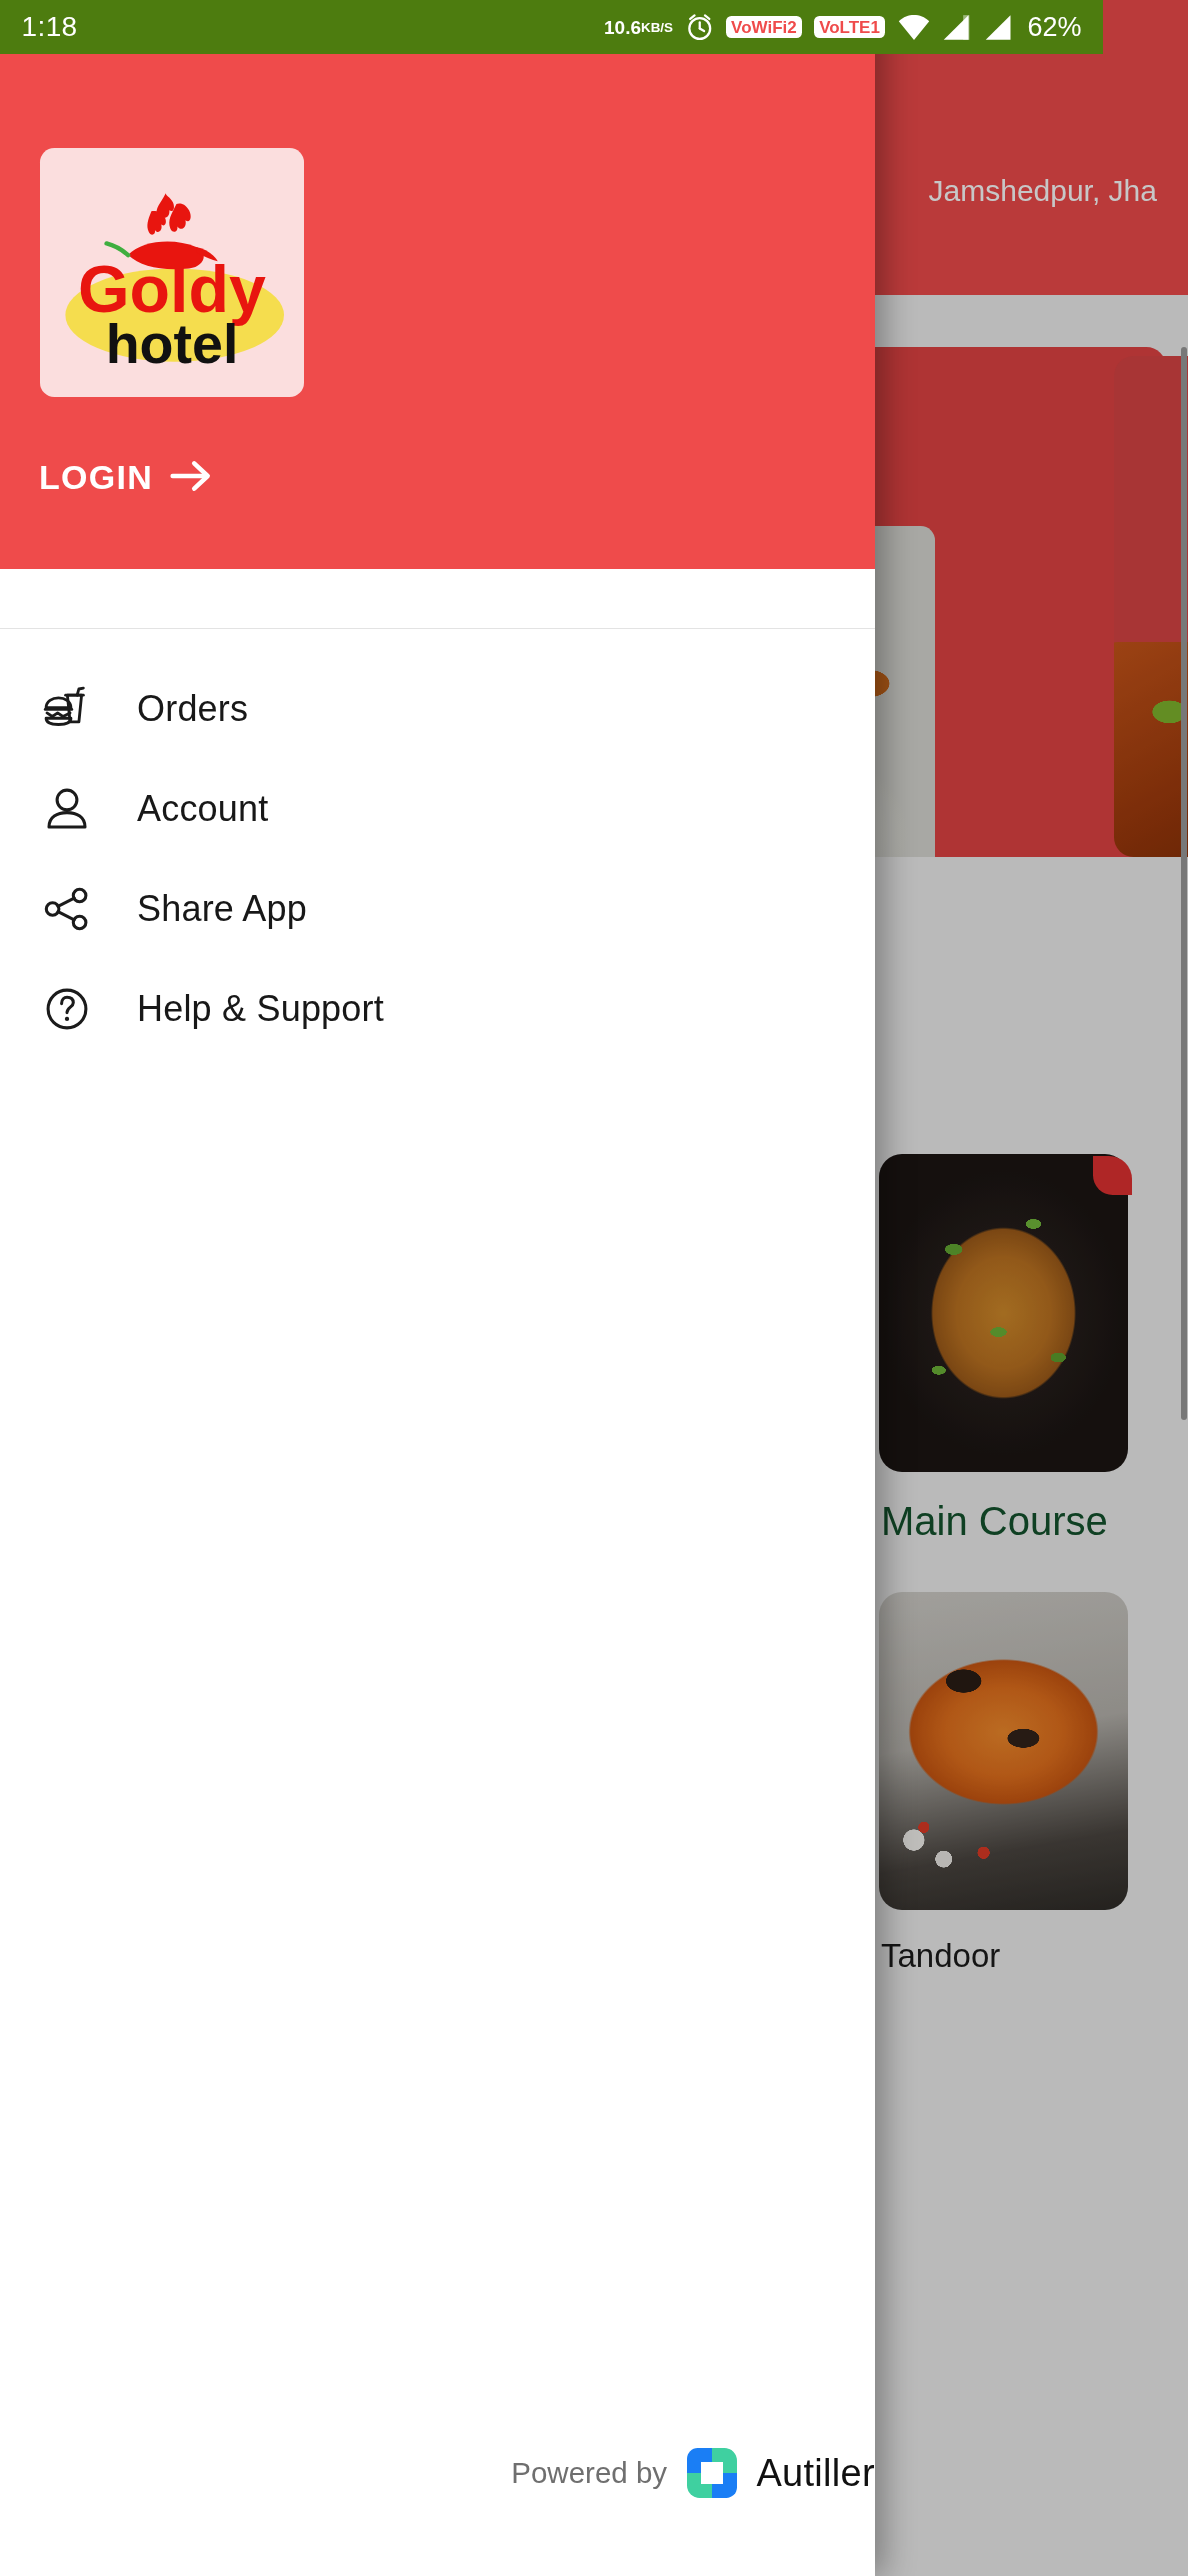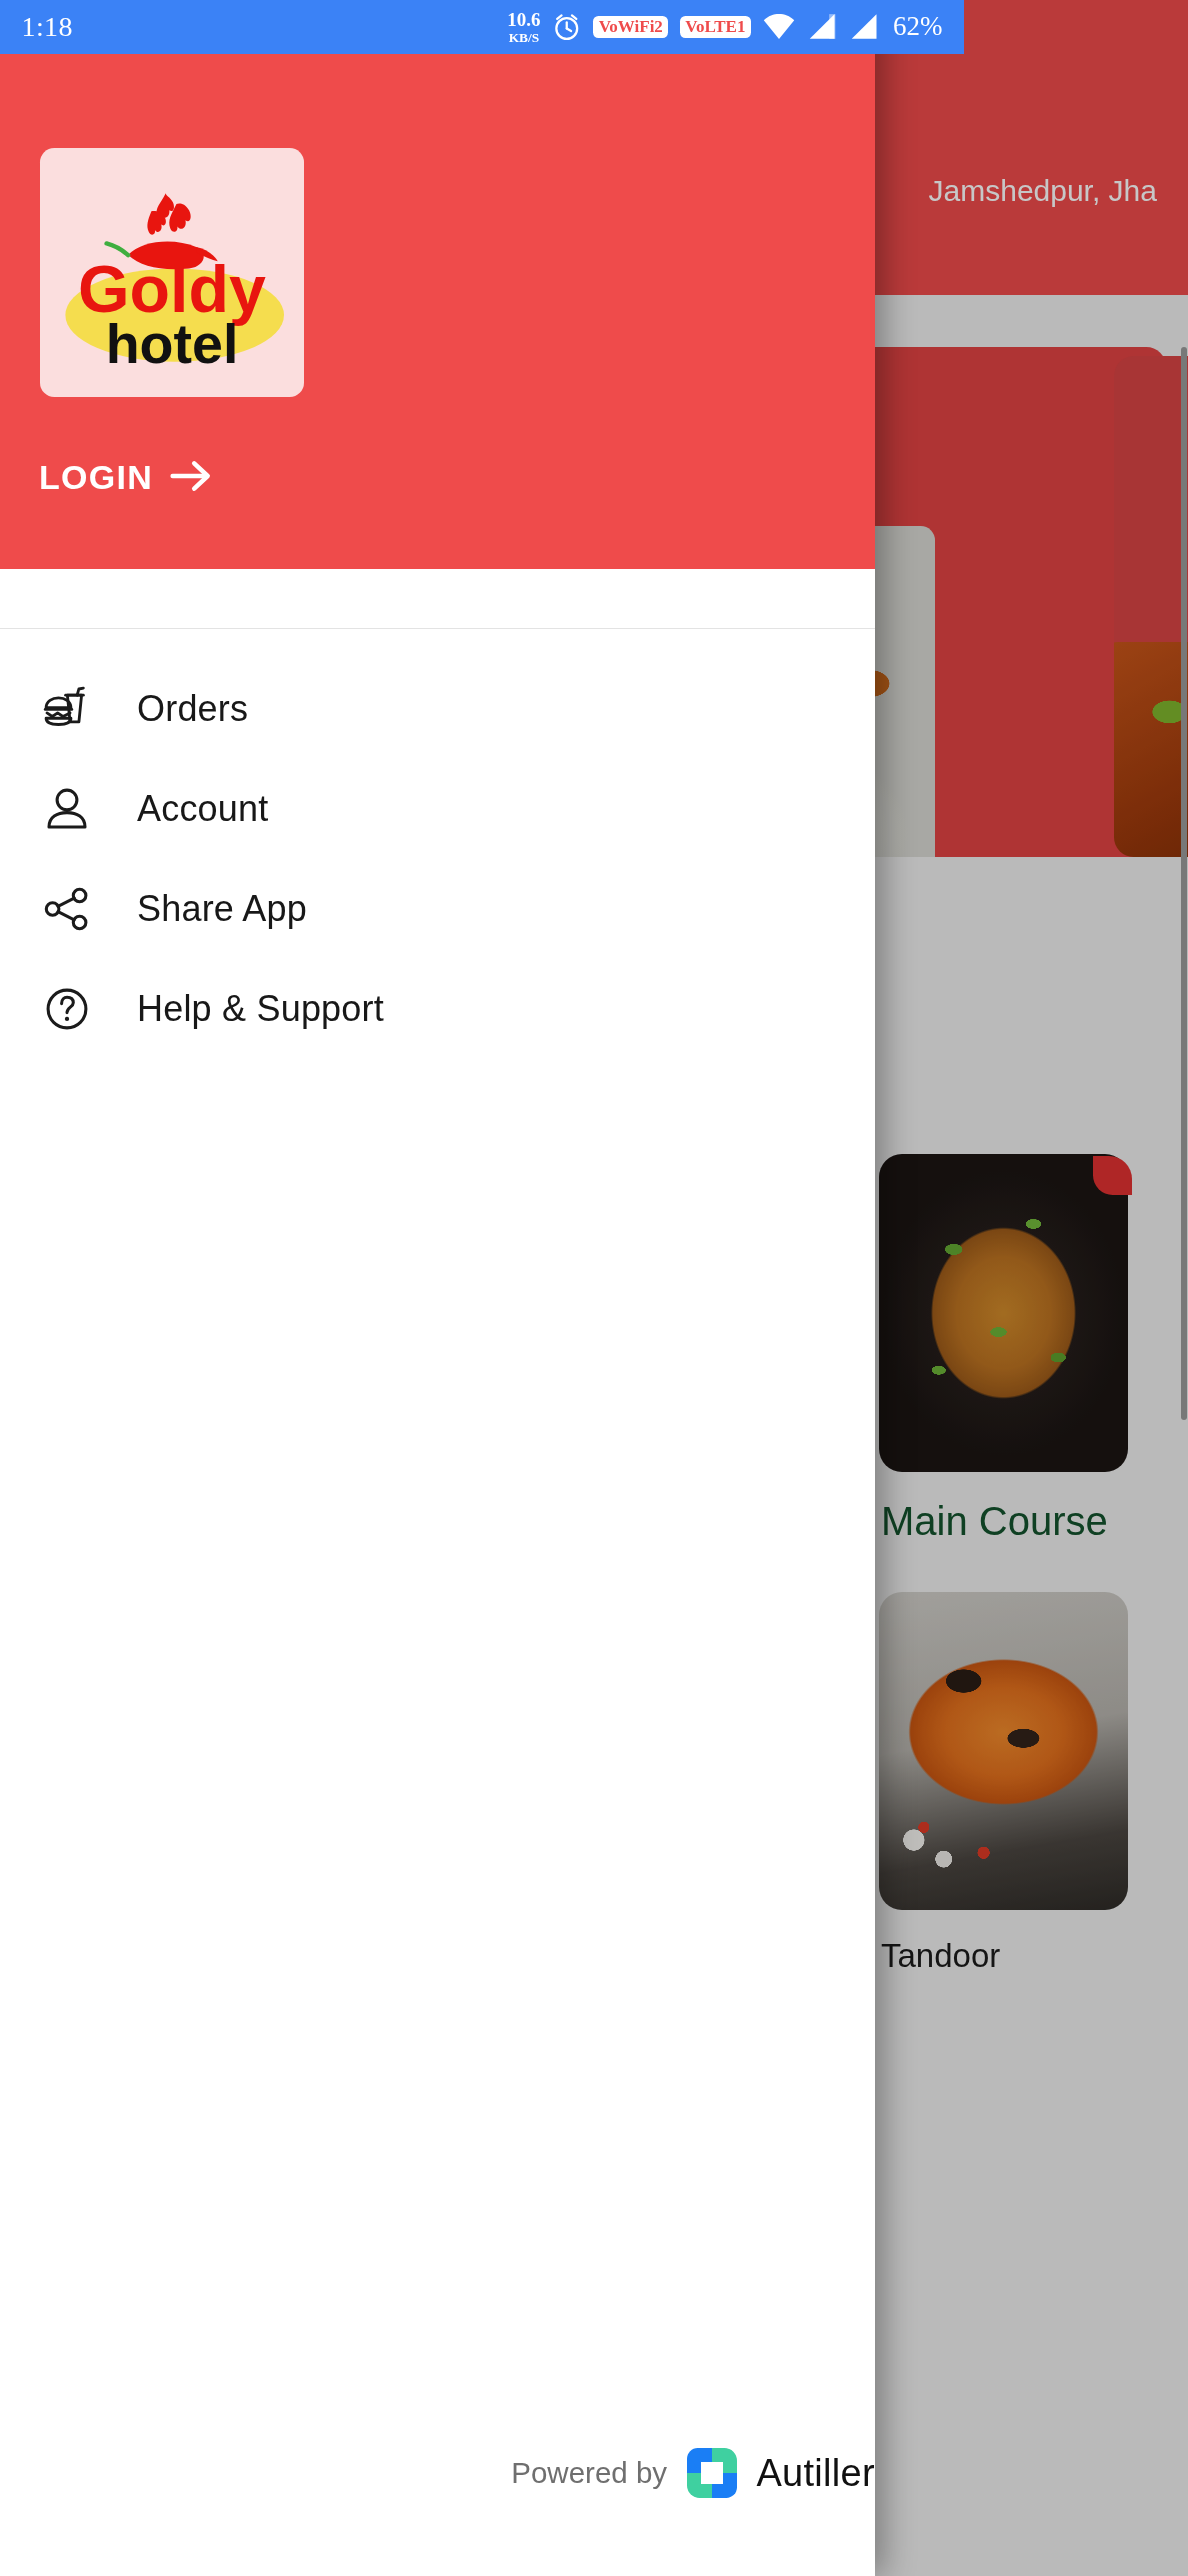--- a/index.html
+++ b/index.html
@@ -112,28 +112,28 @@
     background:#9a9a9a; border-radius:3.6px;
   }
 
   
   #scrim {
     position:absolute; inset:0; background:rgba(0,0,0,0.22);
   }
 
   
   #statusbar {
-    position:absolute; left:0; top:0; width:964px; height:54px;
-    background:#3b82f6; color:#ffffff; z-index:40;
-    display:flex; align-items:center; padding:0 21.5px;font-family:Liberation Serif, serif;
+    position:absolute; left:0; top:0; width:1103px; height:54px;
+    background:#4d7c0f; color:#ffffff; z-index:40;
+    display:flex; align-items:center; padding:0 21.5px;
   }
   #clock { font-size:28px; letter-spacing:0.4px; }
   #status-right { margin-left:auto; display:flex; align-items:center; gap:11.6px; }
 
-  .net-speed { display:flex; flex-direction:column; align-items:center; line-height:1; }
+  .net-speed { display:flex; flex-direction:row; align-items:center; line-height:1; }
   .net-speed .v { font-size:19px; font-weight:bold; }
   .net-speed .u { font-size:13.4px; font-weight:bold; margin-top:1.8px; }
 
   .pill {
     background:#ffffff; color:#ef4b4b; border-radius:5.4px;
     font-size:17px; font-weight:bold; padding:2.7px 5.4px;
     display:flex; align-items:center; line-height:1; white-space:nowrap;
   }
 
   svg.sicon { display:block; }

